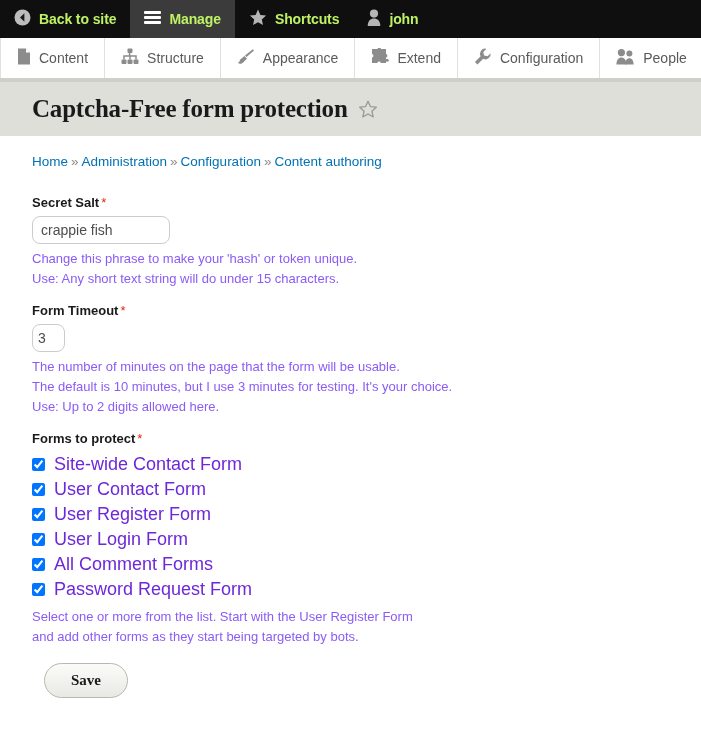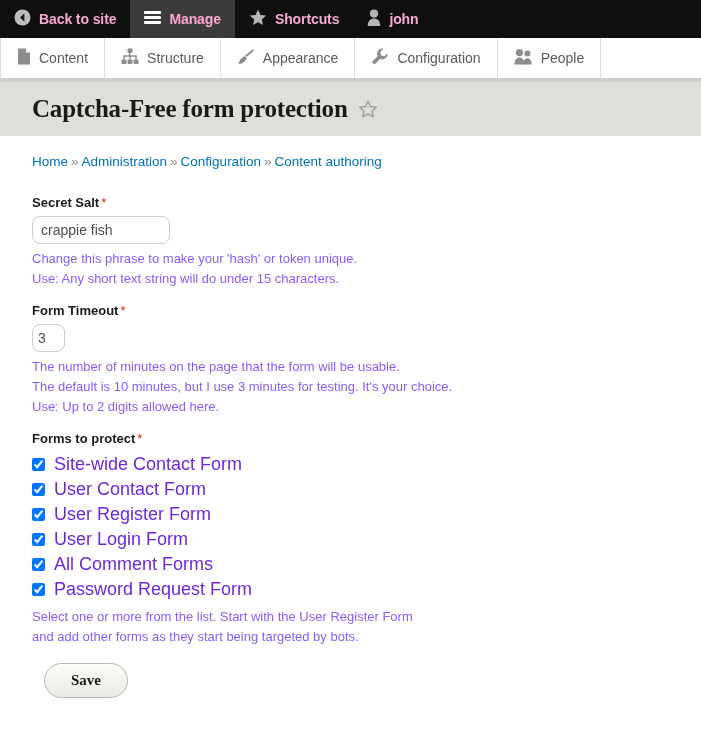--- a/index.html
+++ b/index.html
@@ -24,21 +24,21 @@
     align-items: stretch;
     color: #ffffff;
   }
   .admin-bar-item {
     display: flex;
     align-items: center;
     gap: 8px;
     padding: 0 14px;
     font-size: 14px;
     font-weight: bold;
-    color: #f9a8d4;
+    color: #bef264;
     white-space: nowrap;
     letter-spacing: -0.1px;
   }
   .admin-bar-item.active {
     background: #3b3b3b;
   }
   .icon-svg { display: block; }
 
   
   .admin-menu {
@@ -232,20 +232,29 @@
   <div class="admin-menu-item">
     <span class="icon-svg">
       <svg width="18" height="17" viewBox="0 0 18 17">
         <path d="M15.8 1.2 L17 2.4 L9.6 9 L8 7.4 Z" fill="#8c8c8c"></path>
         <path d="M7.4 8 L10 10.6 L6.2 14.4 C4.6 16 2 16 0.9 14.8 C2.4 14.4 2.6 13.2 3 11.8 Z" fill="#8c8c8c"></path>
       </svg>
     </span>
     <span>Appearance</span>
   </div>
 
+  <div class="admin-menu-item">
+    <span class="icon-svg">
+      <svg width="18" height="17" viewBox="0 0 18 17">
+        <path d="M1 1 H6.5 A1.8 1.8 0 0 1 10 1 H15 V6 A1.8 1.8 0 0 1 15 9.5 V15 H9.8 A1.8 1.8 0 0 0 6.3 15 H1 V9.6 A1.8 1.8 0 0 0 1 6.1 Z" fill="#8c8c8c"></path>
+        <circle cx="16.2" cy="12.2" r="1.5" fill="#8c8c8c"></circle>
+      </svg>
+    </span>
+    <span>Extend</span>
+  </div>
 
   <div class="admin-menu-item">
     <span class="icon-svg">
       <svg width="18" height="17" viewBox="0 0 18 17">
         <path d="M11.5 0.6 A5.2 5.2 0 0 0 6.6 8.2 L0.9 13.9 L3.5 16.5 L9.2 10.8 A5.2 5.2 0 0 0 16.6 5.3 L13.6 8.3 L10.1 7.5 L9.3 4 L12.3 1 A5.4 5.4 0 0 0 11.5 0.6 Z" fill="#8c8c8c"></path>
       </svg>
     </span>
     <span>Configuration</span>
   </div>
 

